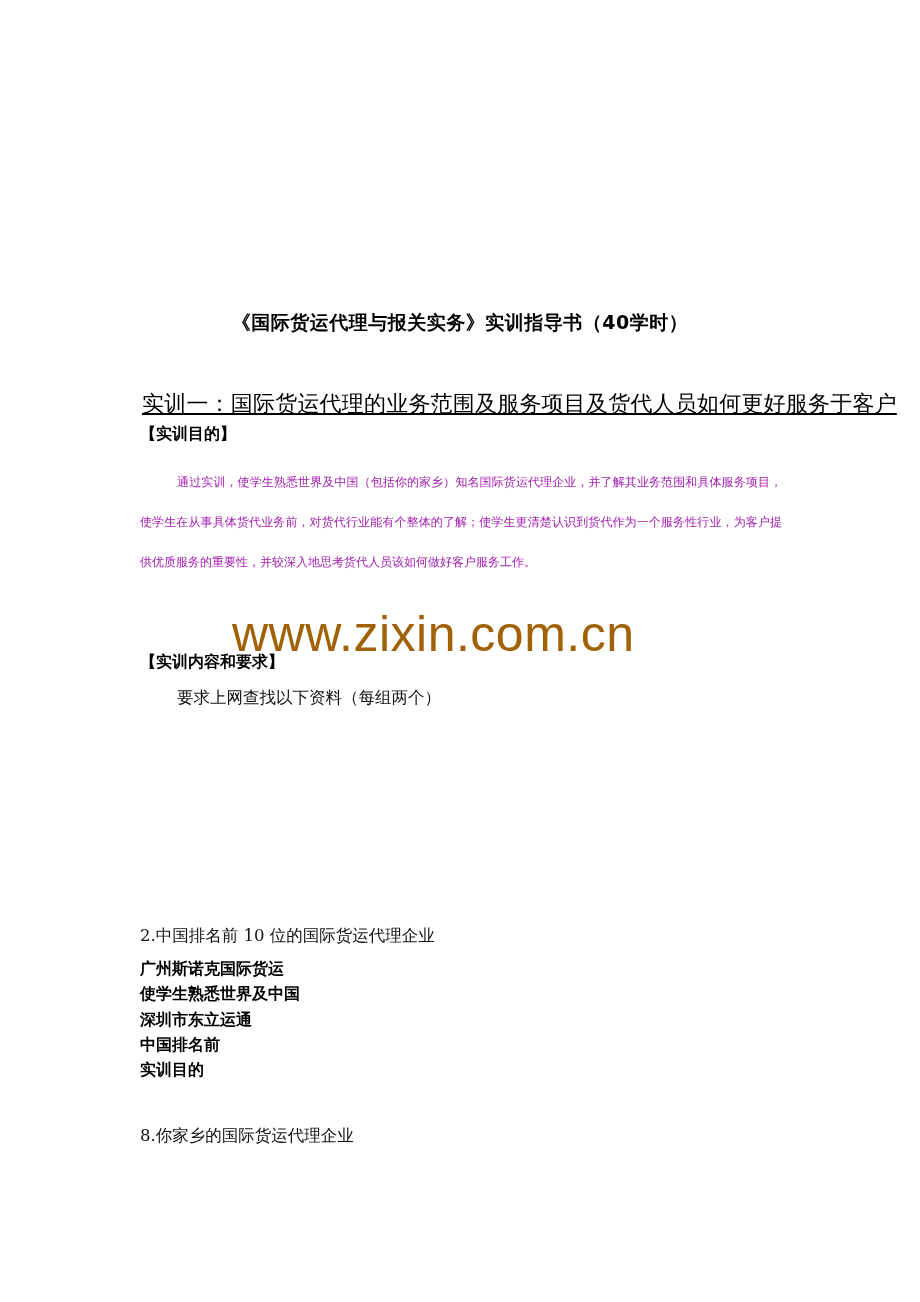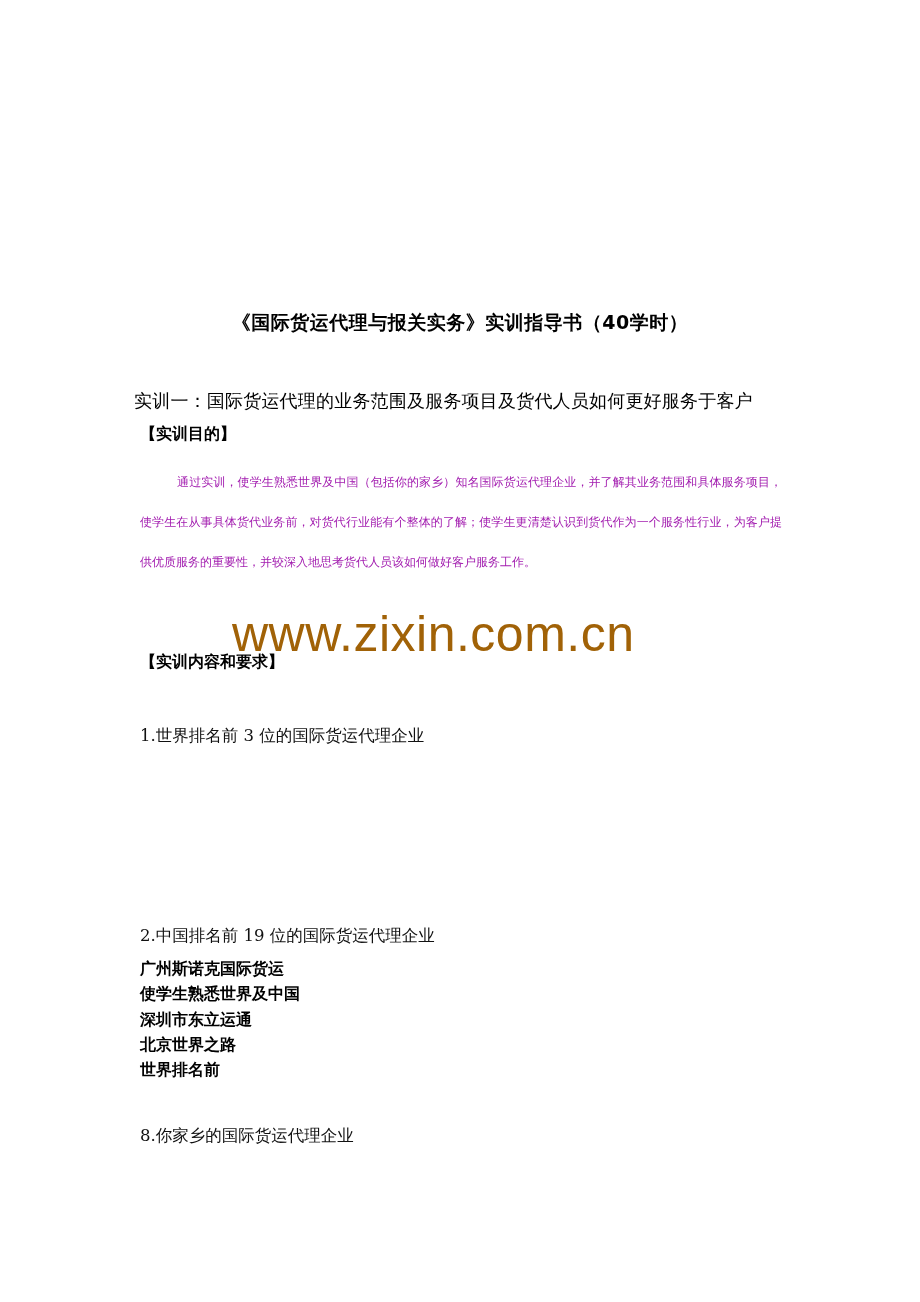--- a/index.html
+++ b/index.html
@@ -23,24 +23,25 @@
     .abs { position: absolute; white-space: nowrap; }
     .title {
       left: 0; width: 920px; top: 310px;
       text-align: center;
       font-family: "DejaVu Sans", "Liberation Sans", sans-serif;
       font-weight: bold;
       font-size: 19px;
       letter-spacing: 0.5px;
     }
     .section-heading {
-      left: 134px; top: 389px;
+      left: 142px; top: 389px;
       font-family: "DejaVu Sans", "Liberation Sans", sans-serif;
-      font-size: 18px;
+      font-size: 22px;
       letter-spacing: 0.2px;
+      text-decoration: underline;
     }
     .bracket-heading {
       left: 140px;
       font-family: "DejaVu Sans", "Liberation Sans", sans-serif;
       font-weight: bold;
       font-size: 16px;
     }
     .para {
       left: 140px; width: 642px;
       top: 462px;
@@ -84,27 +85,27 @@
   <div class="abs title fg">《国际货运代理与报关实务》实训指导书（40学时）</div>
 
   <div class="abs section-heading fg">实训一：国际货运代理的业务范围及服务项目及货代人员如何更好服务于客户</div>
 
   <div class="abs bracket-heading fg" style="top:424px;font-family:Liberation Mono, monospace;">【实训目的】</div>
 
   <div class="abs para fg"><span class="indent"></span><span>通过实训，使学生熟悉世界及中国（包括你的家乡）知名国际货运代理企业，并了解其业务范围和具体服务项目，使学生在从事具体货代业务前，对货代行业能有个整体的了解；使学生更清楚认识到货代作为一个服务性行业，为客户提供优质服务的重要性，并较深入地思考货代人员该如何做好客户服务工作。</span></div>
 
   <div class="abs bracket-heading fg" style="top:652px;">【实训内容和要求】</div>
 
+  <div class="abs plain fg" style="left:177px; top:687px;">要求上网查找以下资料（每组两个）</div>
 
-  <div class="abs plain fg" style="left:140px; top:725px;">1.世界排名前 3 位的国际货运代理企业</div>
 
-  <div class="abs plain fg" style="left:140px; top:925px;">2.中国排名前 19 位的国际货运代理企业</div>
+  <div class="abs plain fg" style="left:140px; top:925px;">2.中国排名前 10 位的国际货运代理企业</div>
   <div class="abs list-bold fg" style="top:956px;">
     <div>广州斯诺克国际货运</div>
     <div>使学生熟悉世界及中国</div>
     <div>深圳市东立运通</div>
-    <div>北京世界之路</div>
-    <div>世界排名前</div>
+    <div>中国排名前</div>
+    <div>实训目的</div>
   </div>
 
   <div class="abs plain fg" style="left:140px; top:1125px;">8.你家乡的国际货运代理企业</div>
 
 </div>
 
 </body></html>

